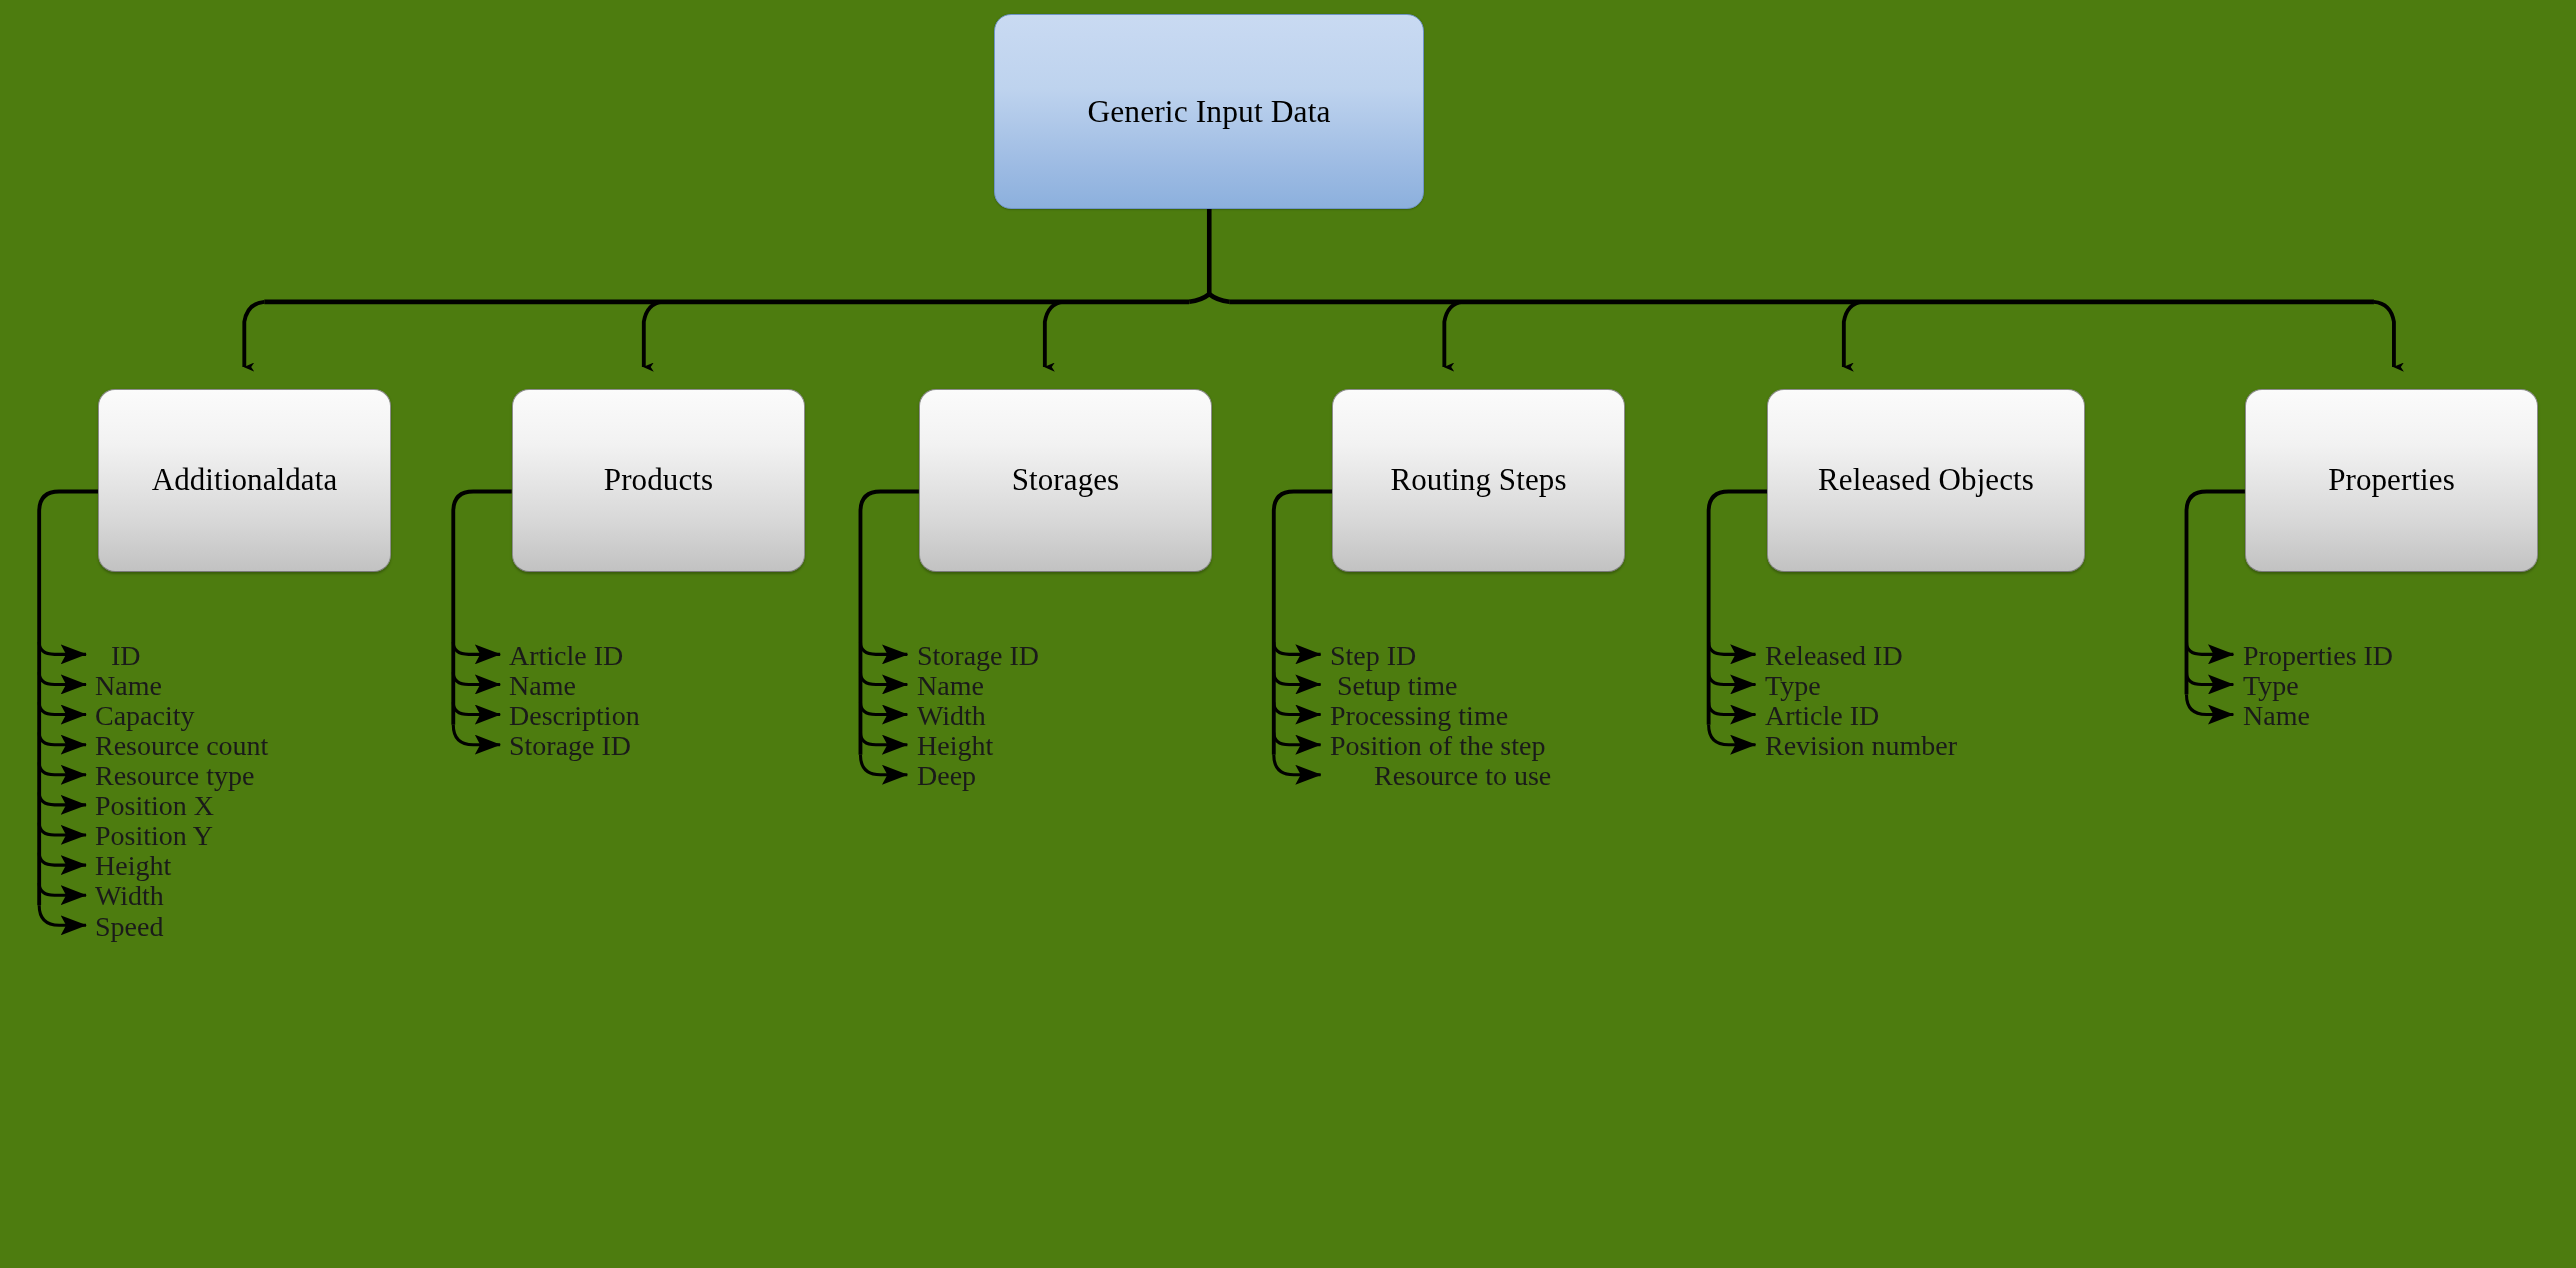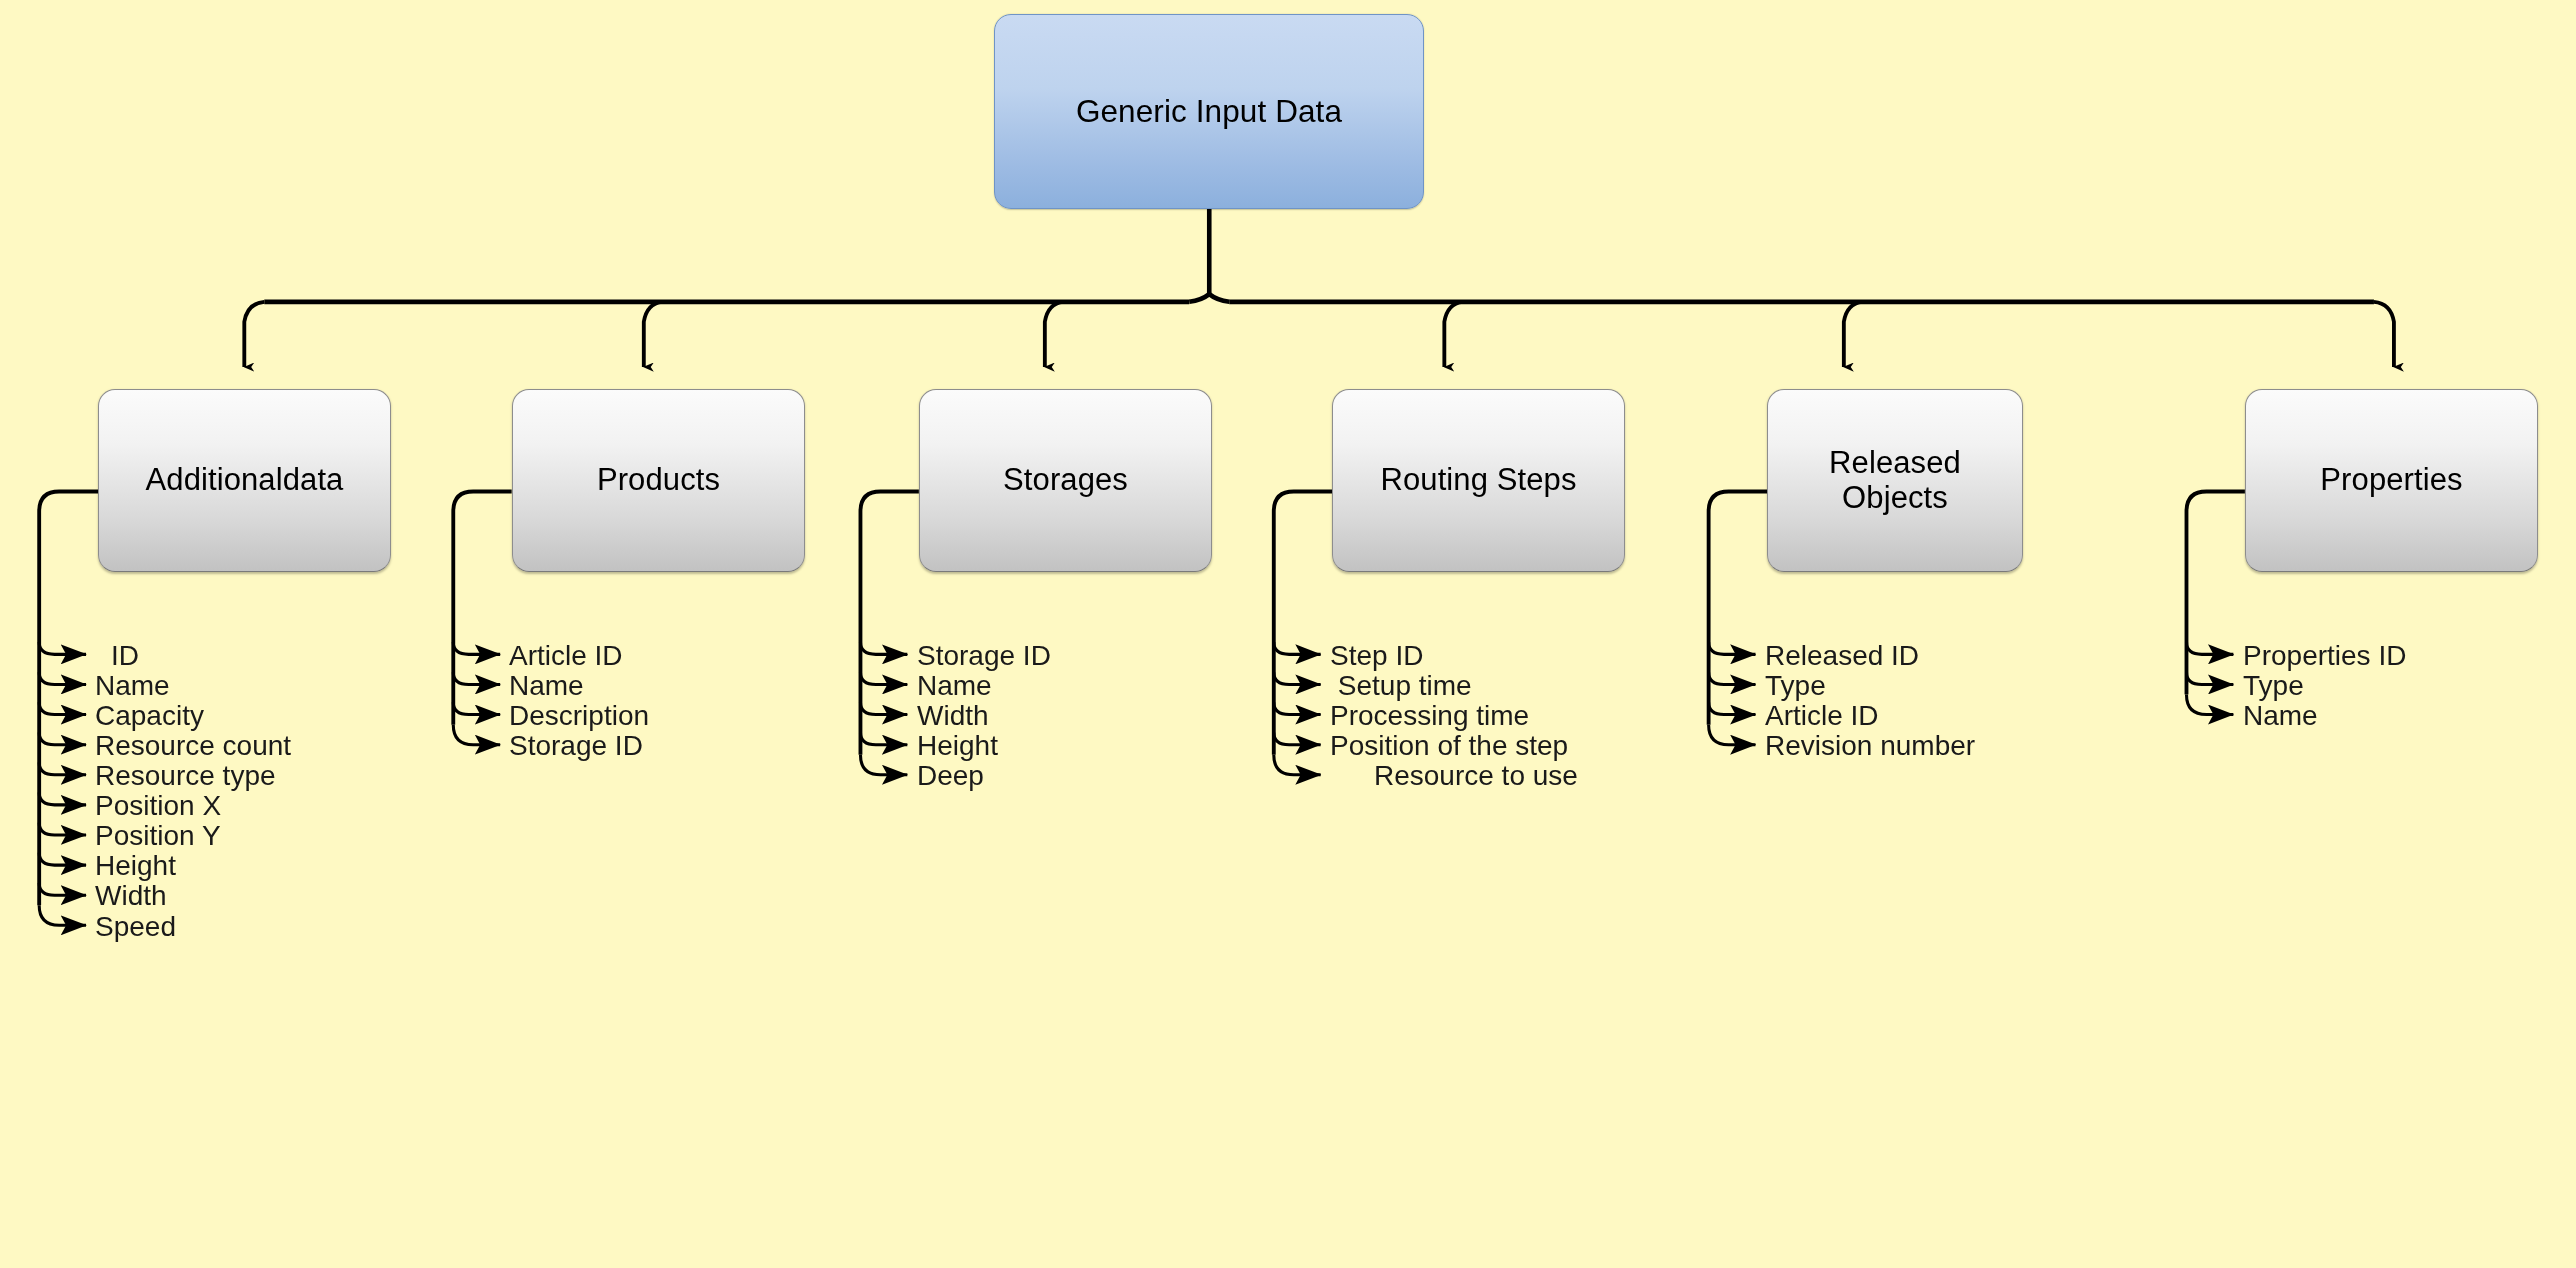--- a/index.html
+++ b/index.html
@@ -5,22 +5,22 @@
 <style>
   html, body {
     margin: 0;
     padding: 0;
     background: #ffffff;
   }
   #canvas {
     position: relative;
     width: 2576px;
     height: 1268px;
-    background: #fef9c3;
-    font-family: Liberation Sans, sans-serif;
+    background: #4d7c0f;
+    font-family: Liberation Serif, serif;
     overflow: hidden;
   }
   #wires {
     position: absolute;
     left: 0;
     top: 0;
     width: 2576px;
     height: 1268px;
     pointer-events: none;
   }
@@ -156,21 +156,21 @@
   </div>
 
   <div class="node node-cat" style="left:919px; top:389px; width:293px; height:183px;">
     <span>Storages</span>
   </div>
 
   <div class="node node-cat" style="left:1332px; top:389px; width:293px; height:183px;">
     <span>Routing Steps</span>
   </div>
 
-  <div class="node node-cat" style="left:1767px; top:389px; width:256px; height:183px; padding:0 35px;">
+  <div class="node node-cat" style="left:1767px; top:389px; width:318px; height:183px; padding:0 35px;">
     <span>Released Objects</span>
   </div>
 
   <div class="node node-cat" style="left:2245px; top:389px; width:293px; height:183px;">
     <span>Properties</span>
   </div>
 
   <div id="leaf-labels">
       <div class="leaf-label" style="left: 95px; top: 642px; margin-left: 16px;">ID</div>
       <div class="leaf-label" style="left: 95px; top: 672px;">Name</div>

